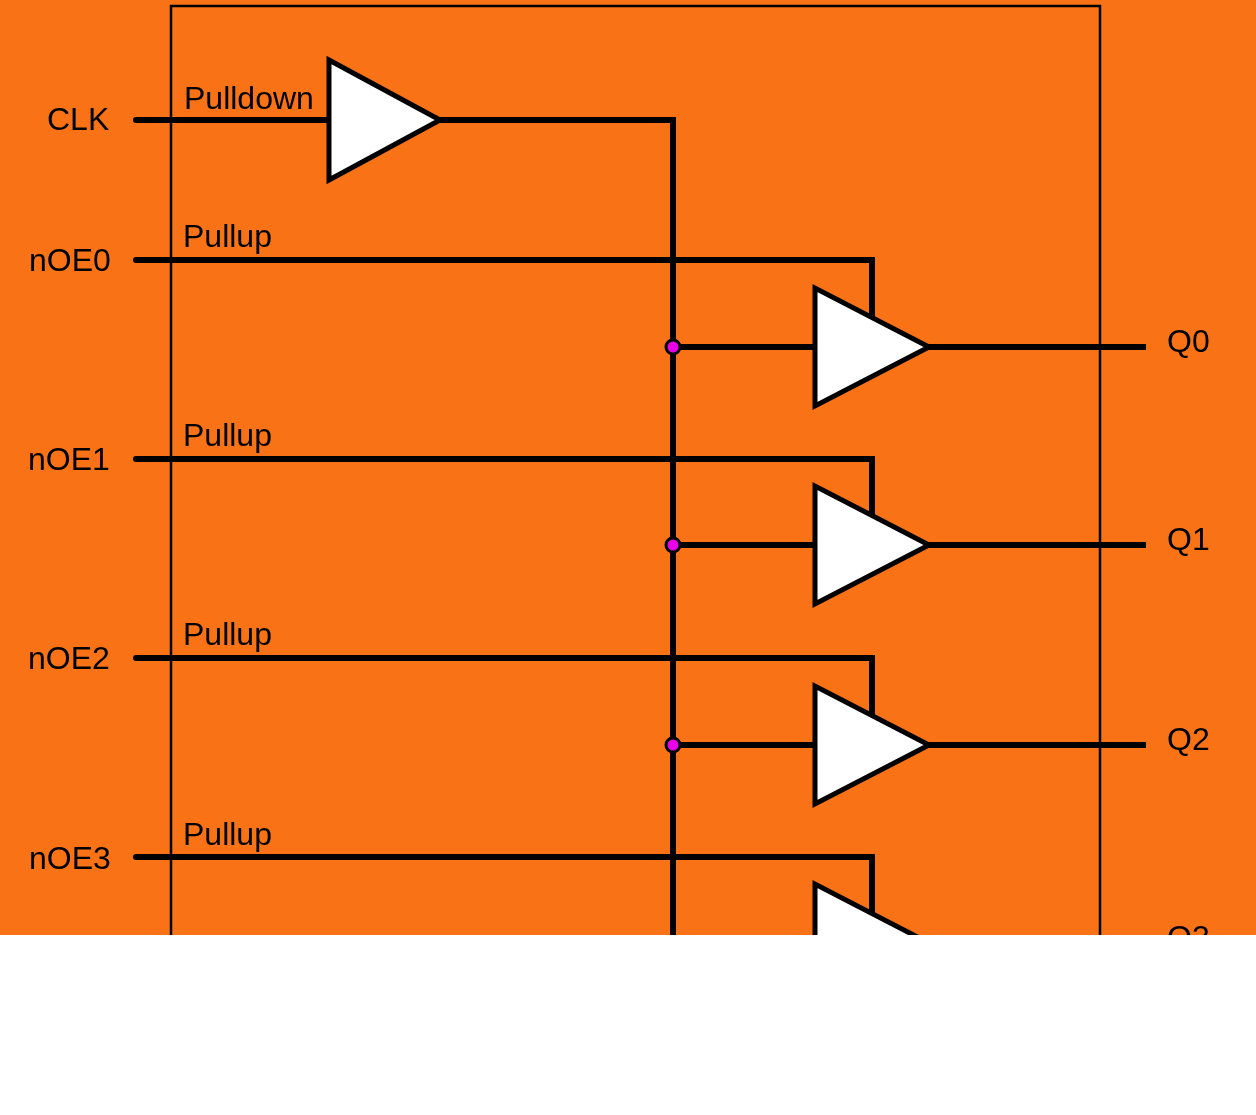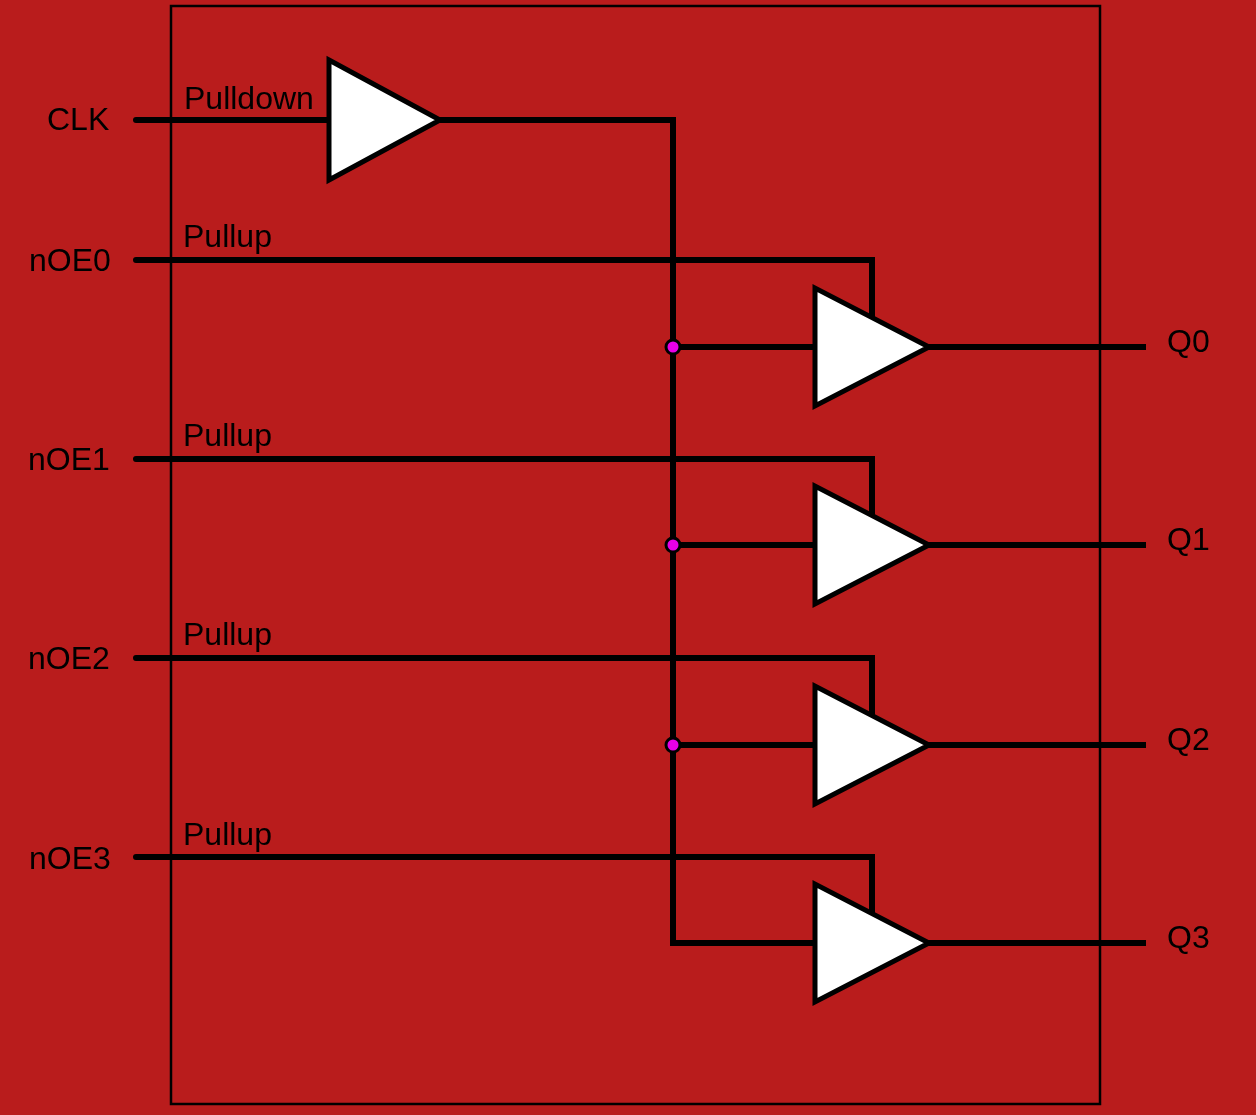--- a/index.html
+++ b/index.html
@@ -3,22 +3,22 @@
 <meta charset="utf-8">
 <style>
   html, body {
     margin: 0;
     padding: 0;
     background: #ffffff;
   }
   #stage {
     position: relative;
     width: 1256px;
-    height: 1115px;
-    background: #b91c1c;
+    height: 935px;
+    background: #f97316;
     overflow: hidden;
   }
   svg text {
     font-family: "Liberation Sans", "DejaVu Sans", sans-serif;
     font-size: 32px;
     fill: #000000;
   }
   .wire {
     stroke: #000000;
     stroke-width: 6;

